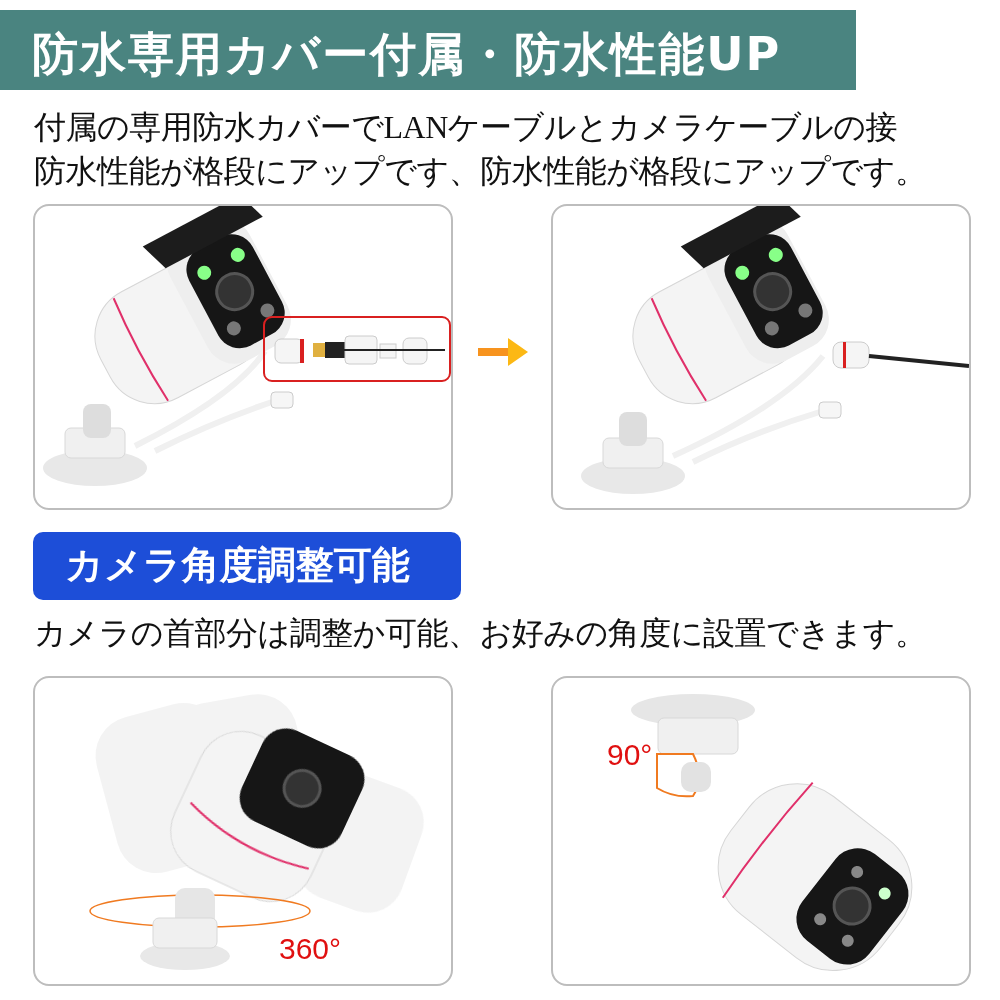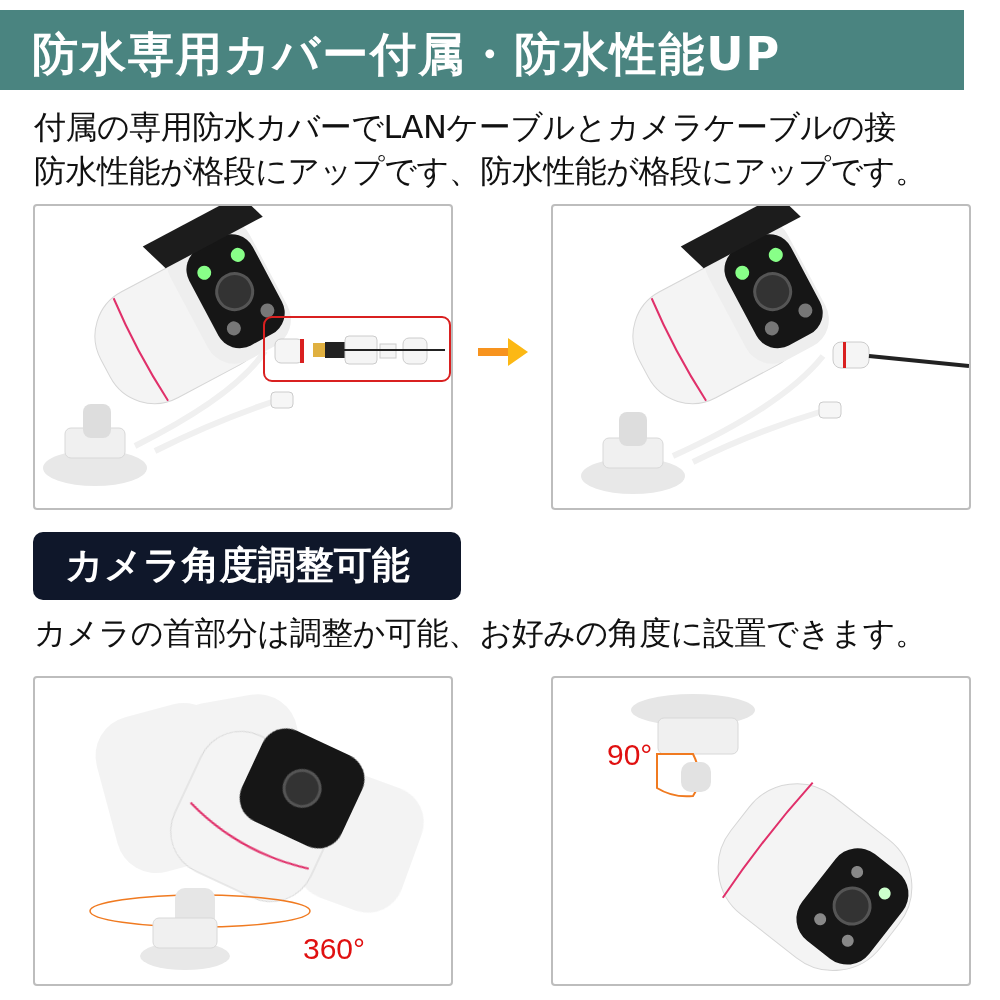--- a/index.html
+++ b/index.html
@@ -1,22 +1,22 @@
 <!DOCTYPE html>
 <html><head>
 <meta charset="utf-8">
 <style>
   html, body { margin:0; padding:0; background:#ffffff; }
   body { width:1000px; height:1000px; position:relative; overflow:hidden;
          font-family:"DejaVu Sans", sans-serif; }
-  .banner { position:absolute; left:0; top:10px; width:964px; height:80px; background:#4a8480; }
+  .banner { position:absolute; left:0; top:10px; width:856px; height:80px; background:#4a8480; }
   .banner-title { position:absolute; left:32px; top:20px; color:#fff; font-size:46px; font-weight:bold; letter-spacing:2px; line-height:48px; white-space:nowrap; }
-  .desc { position:absolute; left:34px; color:#111; font-size:32px; line-height:46px; white-space:nowrap; letter-spacing:-0.5px; }
-  .panel { position:absolute; border:2px solid #bdbdbd; border-radius:4px; background:#fff; overflow:hidden; }
-  .pill { position:absolute; left:33px; top:532px; width:428px; height:68px; background:#0f172a; border-radius:10px; }
+  .desc { position:absolute; left:34px; color:#111; font-size:32px; line-height:46px; white-space:nowrap; letter-spacing:-0.5px;font-family:Liberation Serif, serif; }
+  .panel { position:absolute; border:2px solid #bdbdbd; border-radius:16px; background:#fff; overflow:hidden; }
+  .pill { position:absolute; left:33px; top:532px; width:428px; height:68px; background:#1d4ed8; border-radius:10px; }
   .pill-title { position:absolute; left:32px; top:10px; color:#fff; font-size:38px; font-weight:bold; line-height:46px; white-space:nowrap; }
   .angle-label { position:absolute; color:#e01010; font-size:30px; font-family:"Liberation Sans", sans-serif; }
   svg { position:absolute; left:0; top:0; }
 </style>
 </head>
 <body>
 
 <div class="banner">
   <div class="banner-title">防水専用カバー付属・防水性能UP</div>
 </div>
@@ -106,21 +106,21 @@
       <rect x="140" y="60" width="150" height="150" rx="44" fill="#f4f4f4" stroke="#d6d6d6"></rect>
       <path d="M150 150 Q215 175 285 160" stroke="#e0306a" stroke-width="2" fill="none"></path>
       <rect x="190" y="40" width="110" height="100" rx="26" fill="#161616"></rect>
       <circle cx="245" cy="90" r="18" fill="#333" stroke="#555" stroke-width="3"></circle>
     </g>
     <ellipse cx="165" cy="233" rx="110" ry="16" fill="none" stroke="#f07a20" stroke-width="1.5"></ellipse>
     <rect x="140" y="210" width="40" height="40" rx="10" fill="#e6e6e6"></rect>
     <ellipse cx="150" cy="278" rx="45" ry="14" fill="#e8e8e8"></ellipse>
     <rect x="118" y="240" width="64" height="30" rx="6" fill="#f0f0f0" stroke="#d8d8d8"></rect>
   </svg>
-  <div class="angle-label" style="left:244px; top:254px;margin-left:24px;">360°</div>
+  <div class="angle-label" style="left:244px; top:254px;">360°</div>
 </div>
 
 <div class="panel" style="left:551px; top:676px; width:416px; height:306px;">
   <svg width="416" height="306">
     <ellipse cx="140" cy="32" rx="62" ry="16" fill="#e6e6e6"></ellipse>
     <rect x="105" y="40" width="80" height="36" rx="6" fill="#f0f0f0" stroke="#d8d8d8"></rect>
     <path d="M104 76 L140 76 Q152 100 140 118 Q120 120 104 110 Z" fill="none" stroke="#f07a20" stroke-width="2"></path>
     <rect x="128" y="84" width="30" height="30" rx="10" fill="#e2e2e2"></rect>
     <g transform="rotate(38 255 200)">
       <rect x="165" y="120" width="190" height="150" rx="60" fill="#f4f4f4" stroke="#d6d6d6"></rect>

